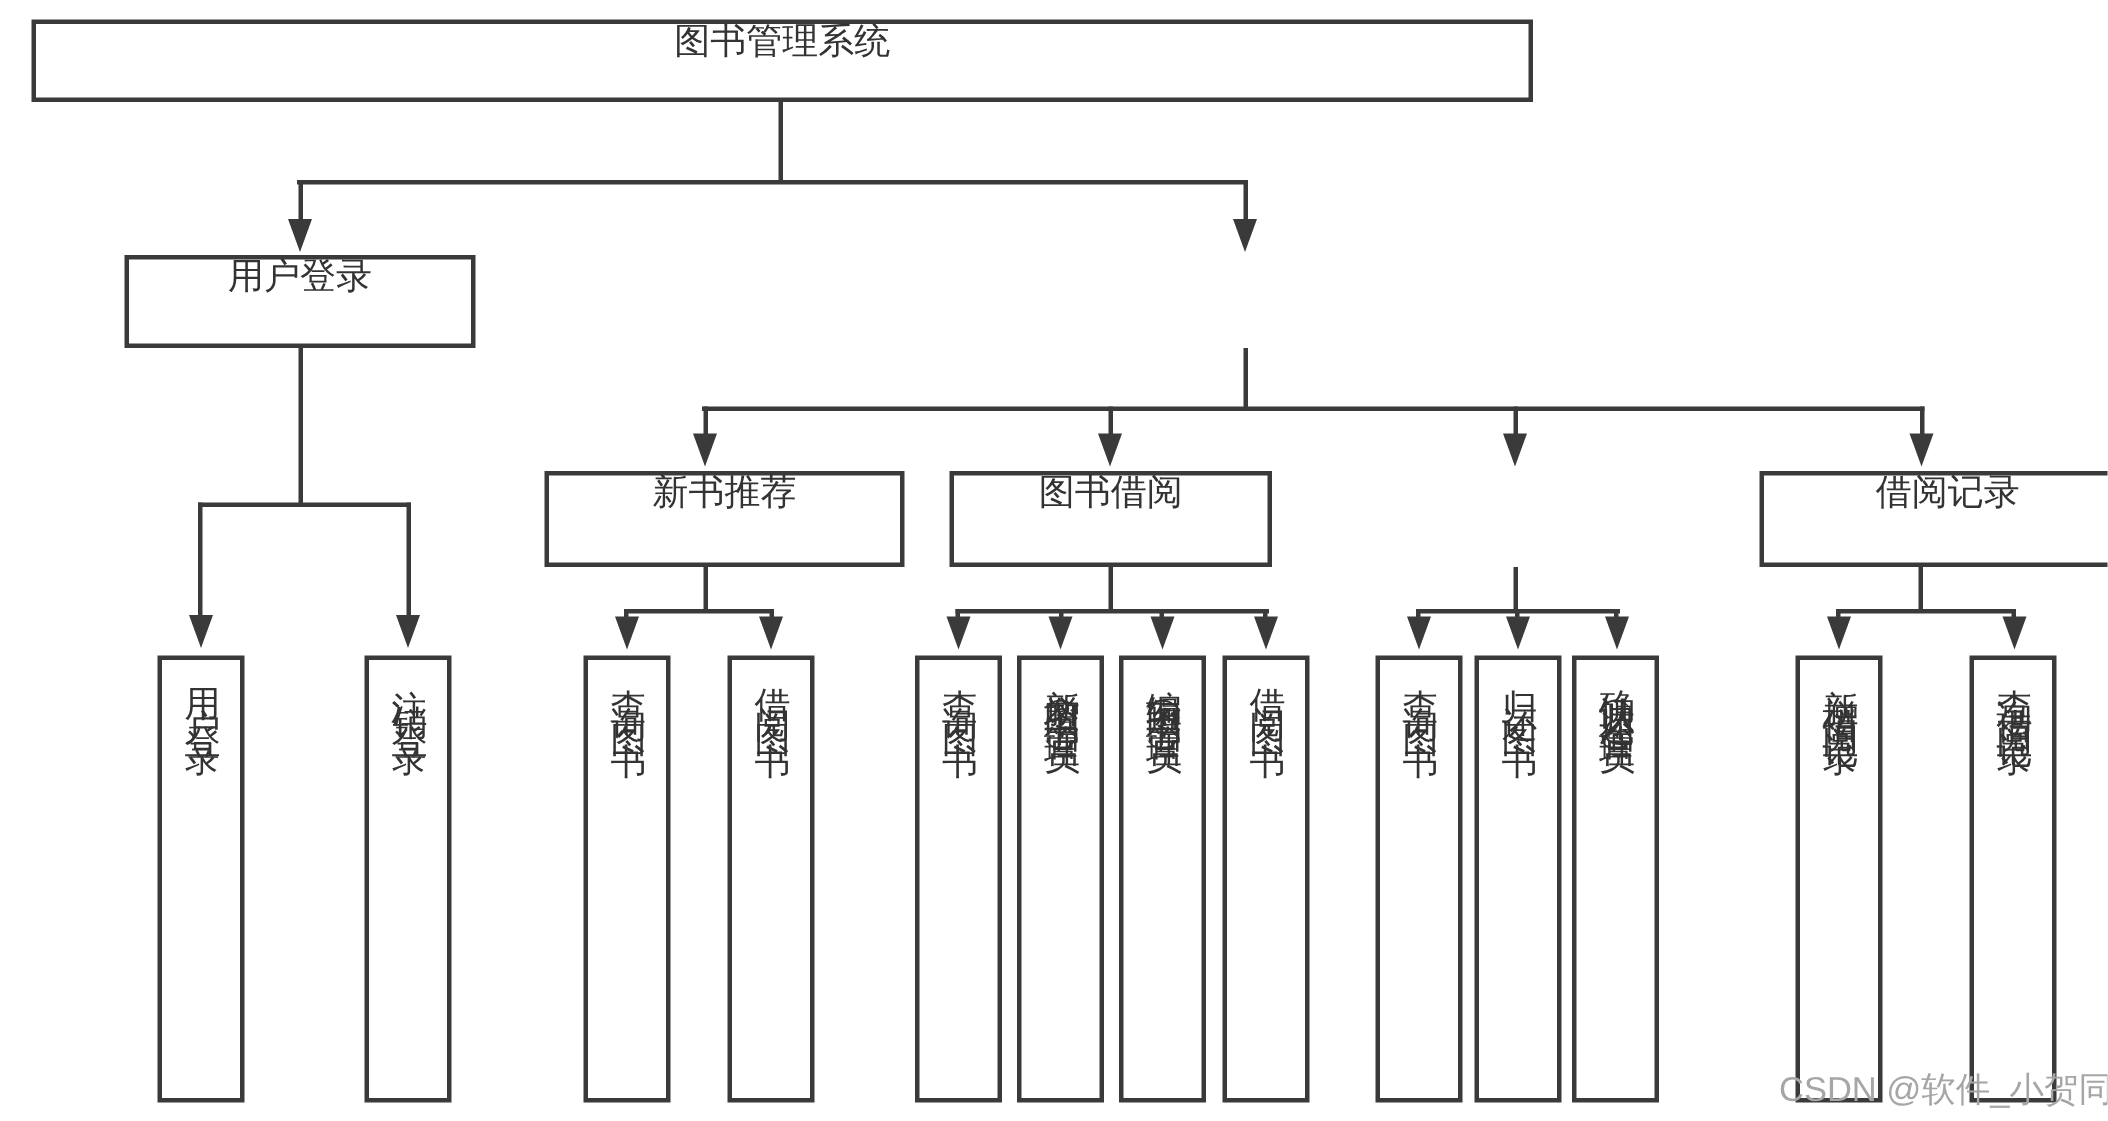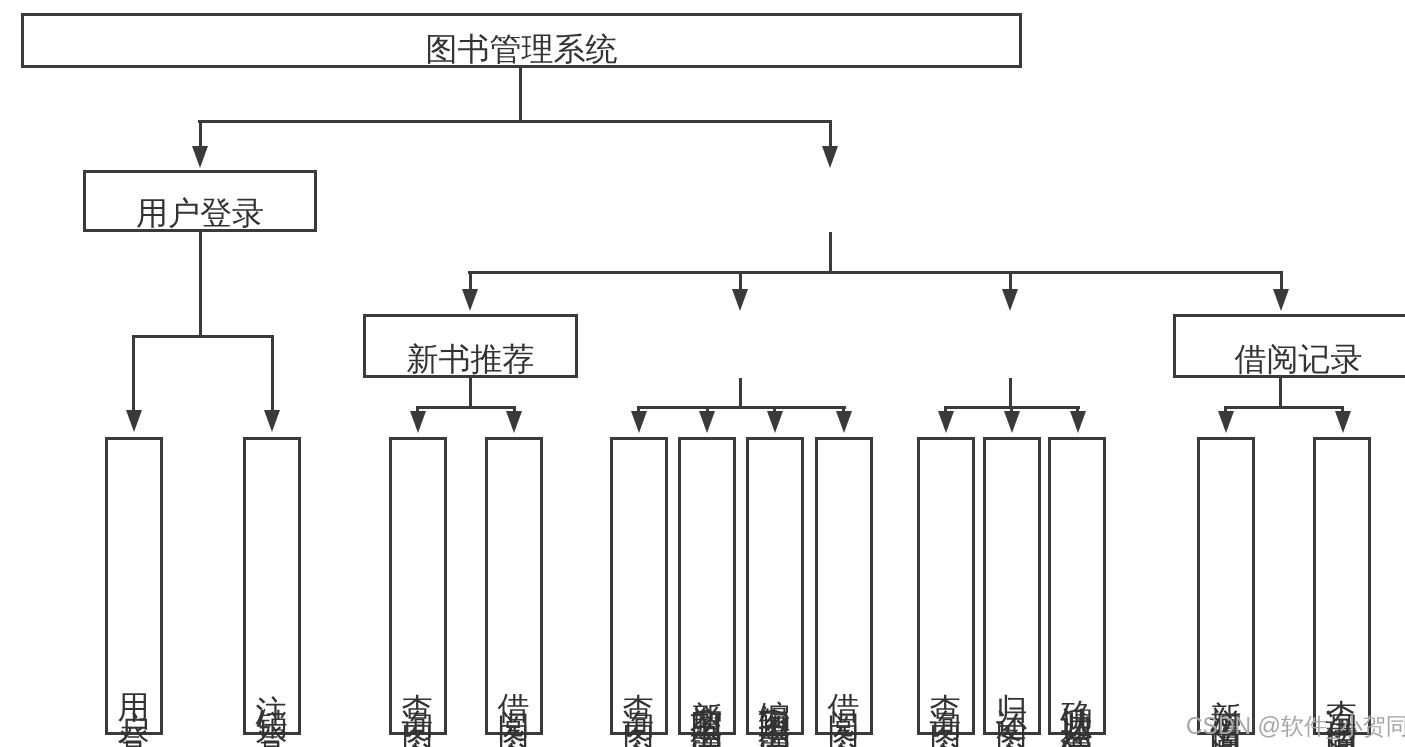--- a/index.html
+++ b/index.html
@@ -1,21 +1,21 @@
 <!DOCTYPE html>
 <html style="--line: #3a3a3a; --text: #333333; --wm: #a6a6a6;"><head>
 <meta charset="utf-8">
 <style>
   :root { --line:#3a3a3a; --text:#333333; --wm:#a6a6a6; }
   * { margin:0; padding:0; }
   body { background:#ffffff; font-family:"Liberation Sans","DejaVu Sans",sans-serif; }
   #canvas { position:relative; width:1405px; height:747px; background:#ffffff; overflow:hidden; }
   .node { position:absolute; box-sizing:border-box; border:3px solid var(--line);
-          background:#ffffff; display:flex; align-items:flex-end; justify-content:center;
-          color:var(--text); font-size:32px; line-height:1; }
+          background:#ffffff; display:flex; align-items:flex-start; justify-content:center;
+          color:var(--text); font-size:24px; line-height:1; }
   .vnode span { writing-mode:vertical-rl; }
   .ls4 { letter-spacing:.5em; }
   .ls6 { letter-spacing:.3em; }
   .ls9 { letter-spacing:.2em; }
   .ln  { position:absolute; background:var(--line); }
   .ah  { position:absolute; width:0; height:0;
          border-left:8px solid transparent; border-right:8px solid transparent;
          border-top:22px solid var(--line); }
   #watermark { position:absolute; left:1186px; top:711px; font-size:23px;
                color:var(--wm); white-space:nowrap; z-index:5; }
@@ -27,24 +27,27 @@
 
   <div class="node" style="left:21px;top:13px;width:1001px;height:55px">
     <span>图书管理系统</span>
   </div>
 
   <div class="node" style="left:83px;top:170px;width:234px;height:62px">
     <span>用户登录</span>
   </div>
 
 
-  <div class="node" style="left:363px;top:314px;width:215px;height:64px">
+  <div class="node" style="left:363px;top:314px;width:240px;height:64px">
     <span>新书推荐</span>
   </div>
 
+  <div class="node" style="left:633px;top:314px;width:215px;height:64px">
+    <span>图书借阅</span>
+  </div>
 
 
   <div class="node" style="left:1173px;top:314px;width:251px;height:64px">
     <span>借阅记录</span>
   </div>
 
   <div class="node vnode" style="left:105px;top:437px;width:58px;height:298px">
     <span class="ls4">用户登录</span>
   </div>
 

